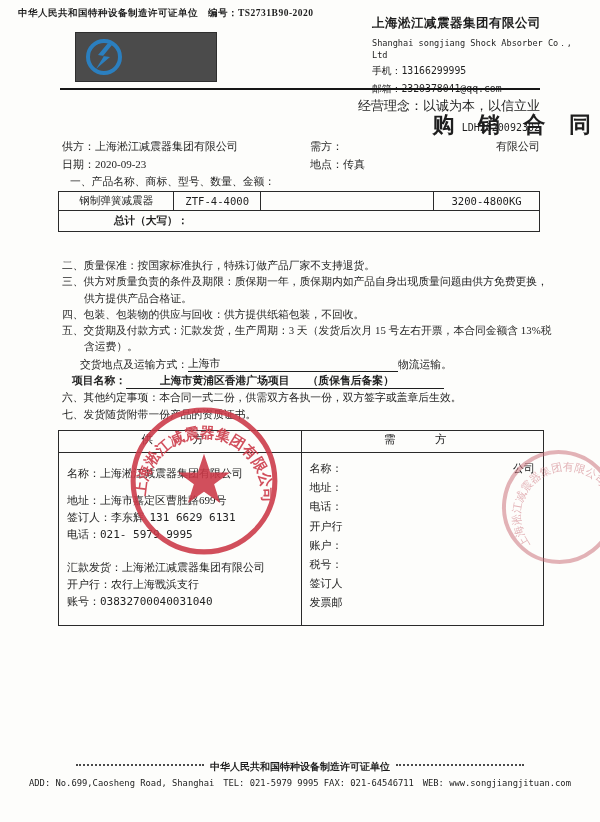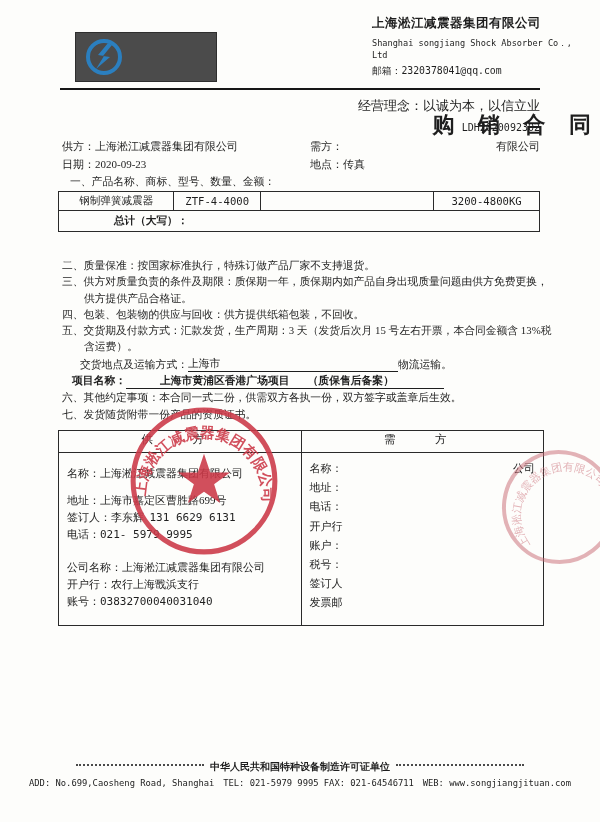--- a/index.html
+++ b/index.html
@@ -61,31 +61,33 @@
   
   .footer-slogan{top:760px;left:70px;right:70px;display:flex;align-items:center;font-size:10px;font-weight:700;}
   .dotlead{flex:1;border-bottom:2px dotted #4a4a4a;height:0;margin:0 6px 4px 6px;}
   .footer-addr{top:778px;left:0;width:100%;text-align:center;font-size:8.8px;color:#222;}
 </style>
 </head>
 <body>
 
 <div class="page">
 
+  <div class="abs license">中华人民共和国特种设备制造许可证单位　编号：TS2731B90-2020</div>
 
   <div class="abs logo-box">
     <svg class="logo-emblem" viewBox="0 0 40 40">
       <circle cx="20" cy="20" r="16" fill="none" stroke="#2b7fbf" stroke-width="4"></circle>
       <polygon points="24,6 14,18 20,19 12,32 26,20 19,19 28,8" fill="#2b7fbf"></polygon>
     </svg>
   </div>
 
   <div class="abs co-block">
     <div class="co-cn">上海淞江减震器集团有限公司</div>
     <div class="co-en mono">Shanghai songjiang Shock Absorber Co．, Ltd</div>
+    <div class="co-line"><span>手机：</span><span class="mono">13166299995</span></div>
     <div class="co-line"><span>邮箱：</span><span class="mono">2320378041@qq.com</span></div>
   </div>
 
   <div class="abs head-rule"></div>
   <div class="abs motto">经营理念：以诚为本，以信立业</div>
 
   <div class="abs doc-title">购 销 合 同</div>
   <div class="abs contract-no mono">LDH2020092302</div>
 
   <div class="abs parties">
@@ -142,21 +144,21 @@
         <tr>
       <th class="sig-head">供　方</th>
       <th class="sig-head">需　方</th>
     </tr>
     <tr>
       <td class="sig-cell">
         <div class="s-line mt6"><span>名称：</span><span>上海淞江减震器集团有限公司</span></div>
         <div class="s-line mt10"><span>地址：</span><span>上海市嘉定区曹胜路699号</span></div>
         <div class="s-line"><span>签订人：</span><span>李东辉</span>&nbsp;&nbsp;<span class="mono">131 6629 6131</span></div>
         <div class="s-line"><span>电话：</span><span class="mono">021- 5979 9995</span></div>
-        <div class="s-line mt16"><span>公司名称：</span><span>上海淞江减震器集团有限公司</span></div>
+        <div class="s-line mt16"><span>汇款发货：</span><span>上海淞江减震器集团有限公司</span></div>
         <div class="s-line"><span>开户行：</span><span>农行上海戬浜支行</span></div>
         <div class="s-line"><span>账号：</span><span class="mono">03832700040031040</span></div>
       </td>
       <td class="sig-cell">
         <div class="b-line b-name">
               <span>名称：</span>
               <span>公司</span>
             </div>
         <div class="b-line">地址：</div>
         <div class="b-line">电话：</div>

